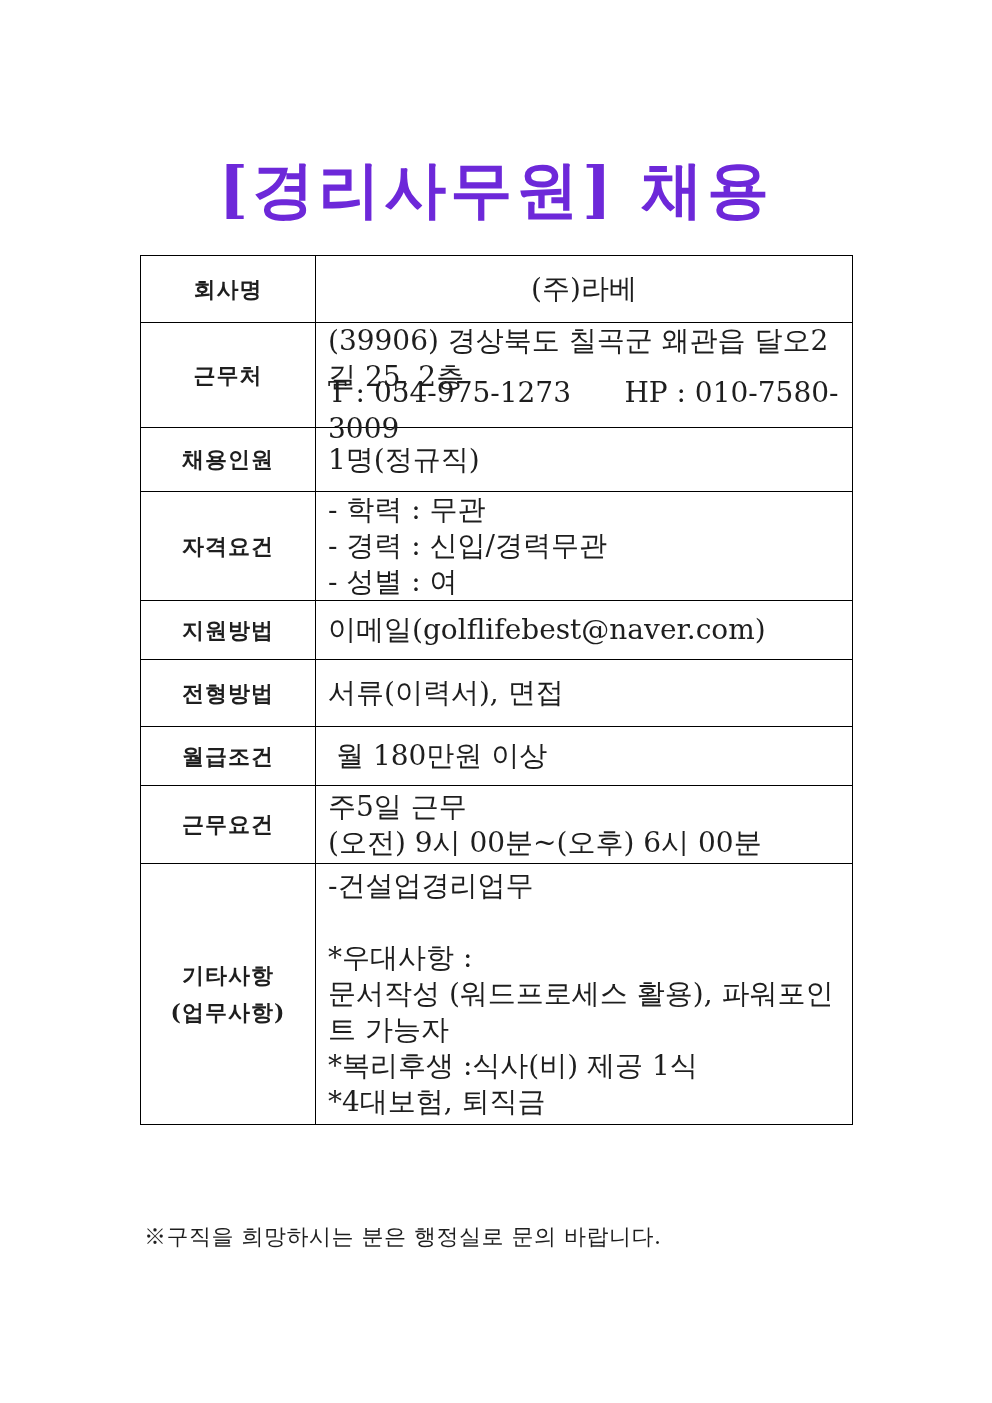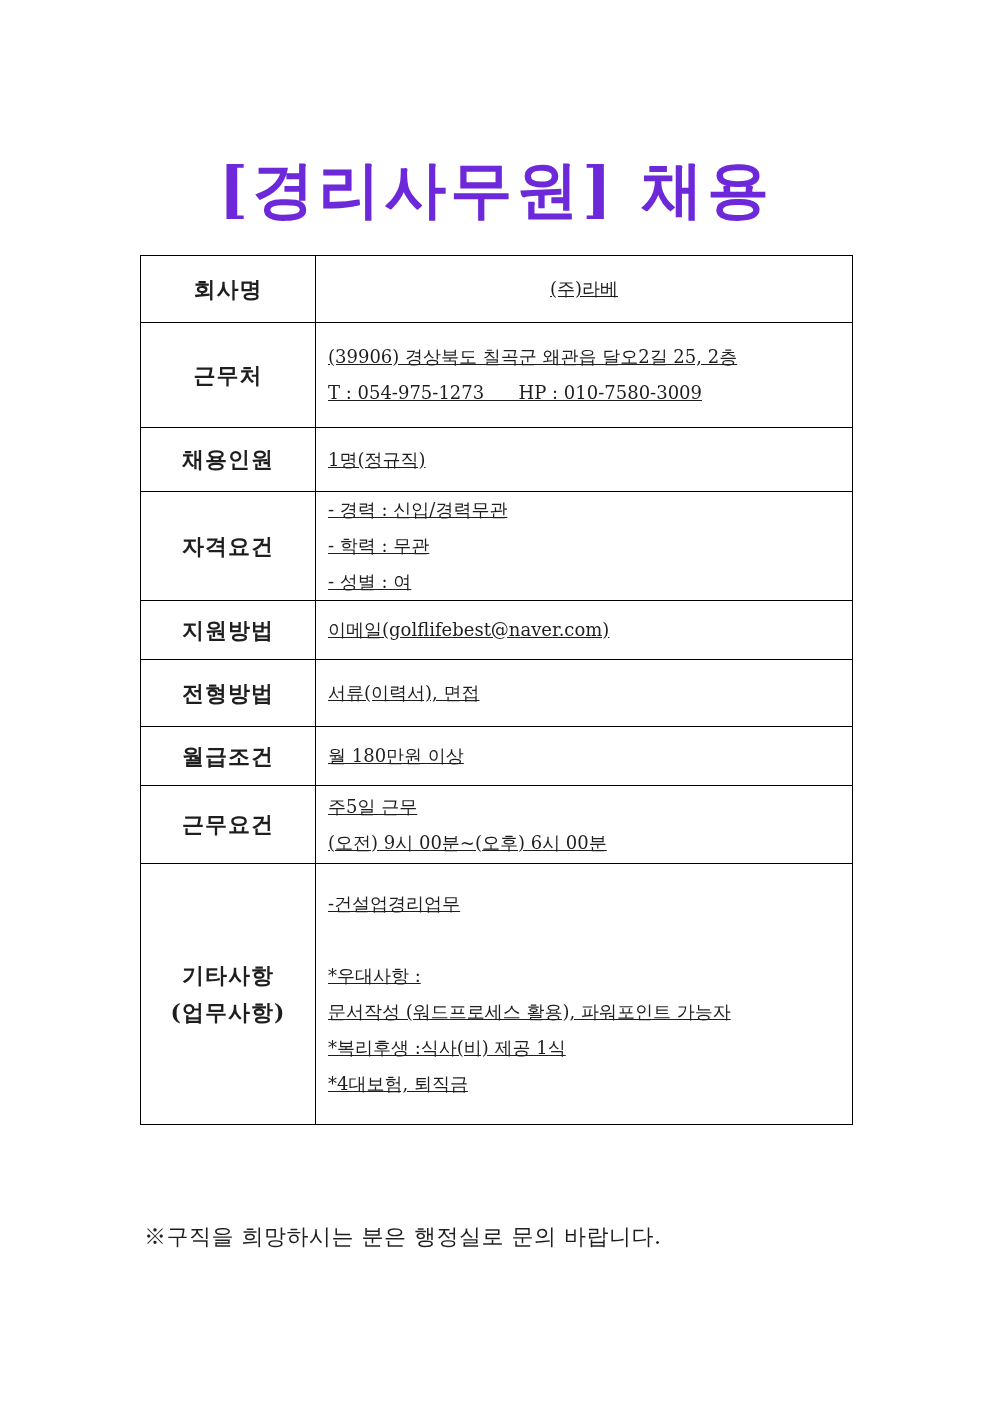--- a/index.html
+++ b/index.html
@@ -59,22 +59,21 @@
     font-size: 22px;
     letter-spacing: 1px;
     text-align: center;
   }
   .value-cell {
     flex: 1 1 auto;
     display: flex;
     flex-direction: column;
     justify-content: center;
     padding: 0 12px;
-    font-size: 18px;
-    text-decoration: underline;
+    font-size: 28px;
   }
   .value-cell.center {
     align-items: center;
     text-align: center;
   }
   .lline {
     line-height: 37px;
     min-height: 37px;
     white-space: pre-wrap;
   }
@@ -84,21 +83,21 @@
     white-space: pre-wrap;
   }
   
   .r1  { height: 67px; }
   .r2  { height: 105px; }
   .r3  { height: 64px; }
   .r4  { height: 109px; }
   .r5  { height: 58px; }
   .r6  { height: 59px; }
   .r7  { height: 67px; }
-  .r8  { height: 59px; }
+  .r8  { height: 59px; gap: 8px; }
   .r9  { height: 78px; }
   .r10 { height: 260px; }
   .footnote {
     position: absolute;
     left: 144px;
     top: 1222px;
     font-size: 22px;
     letter-spacing: 0.5px;
     color: #1e1e1e;
     white-space: pre;
@@ -139,22 +138,22 @@
       <div class="cell value-cell">
         <div class="vline">1명(정규직)</div>
       </div>
     </div>
 
     <div class="trow r4">
       <div class="cell label-cell">
         <div class="lline">자격요건</div>
       </div>
       <div class="cell value-cell">
+        <div class="vline">- 학력 : 무관</div>
         <div class="vline">- 경력 : 신입/경력무관</div>
-        <div class="vline">- 학력 : 무관</div>
         <div class="vline">- 성별 : 여</div>
       </div>
     </div>
 
 
     <div class="trow r6">
       <div class="cell label-cell">
         <div class="lline">지원방법</div>
       </div>
       <div class="cell value-cell">

